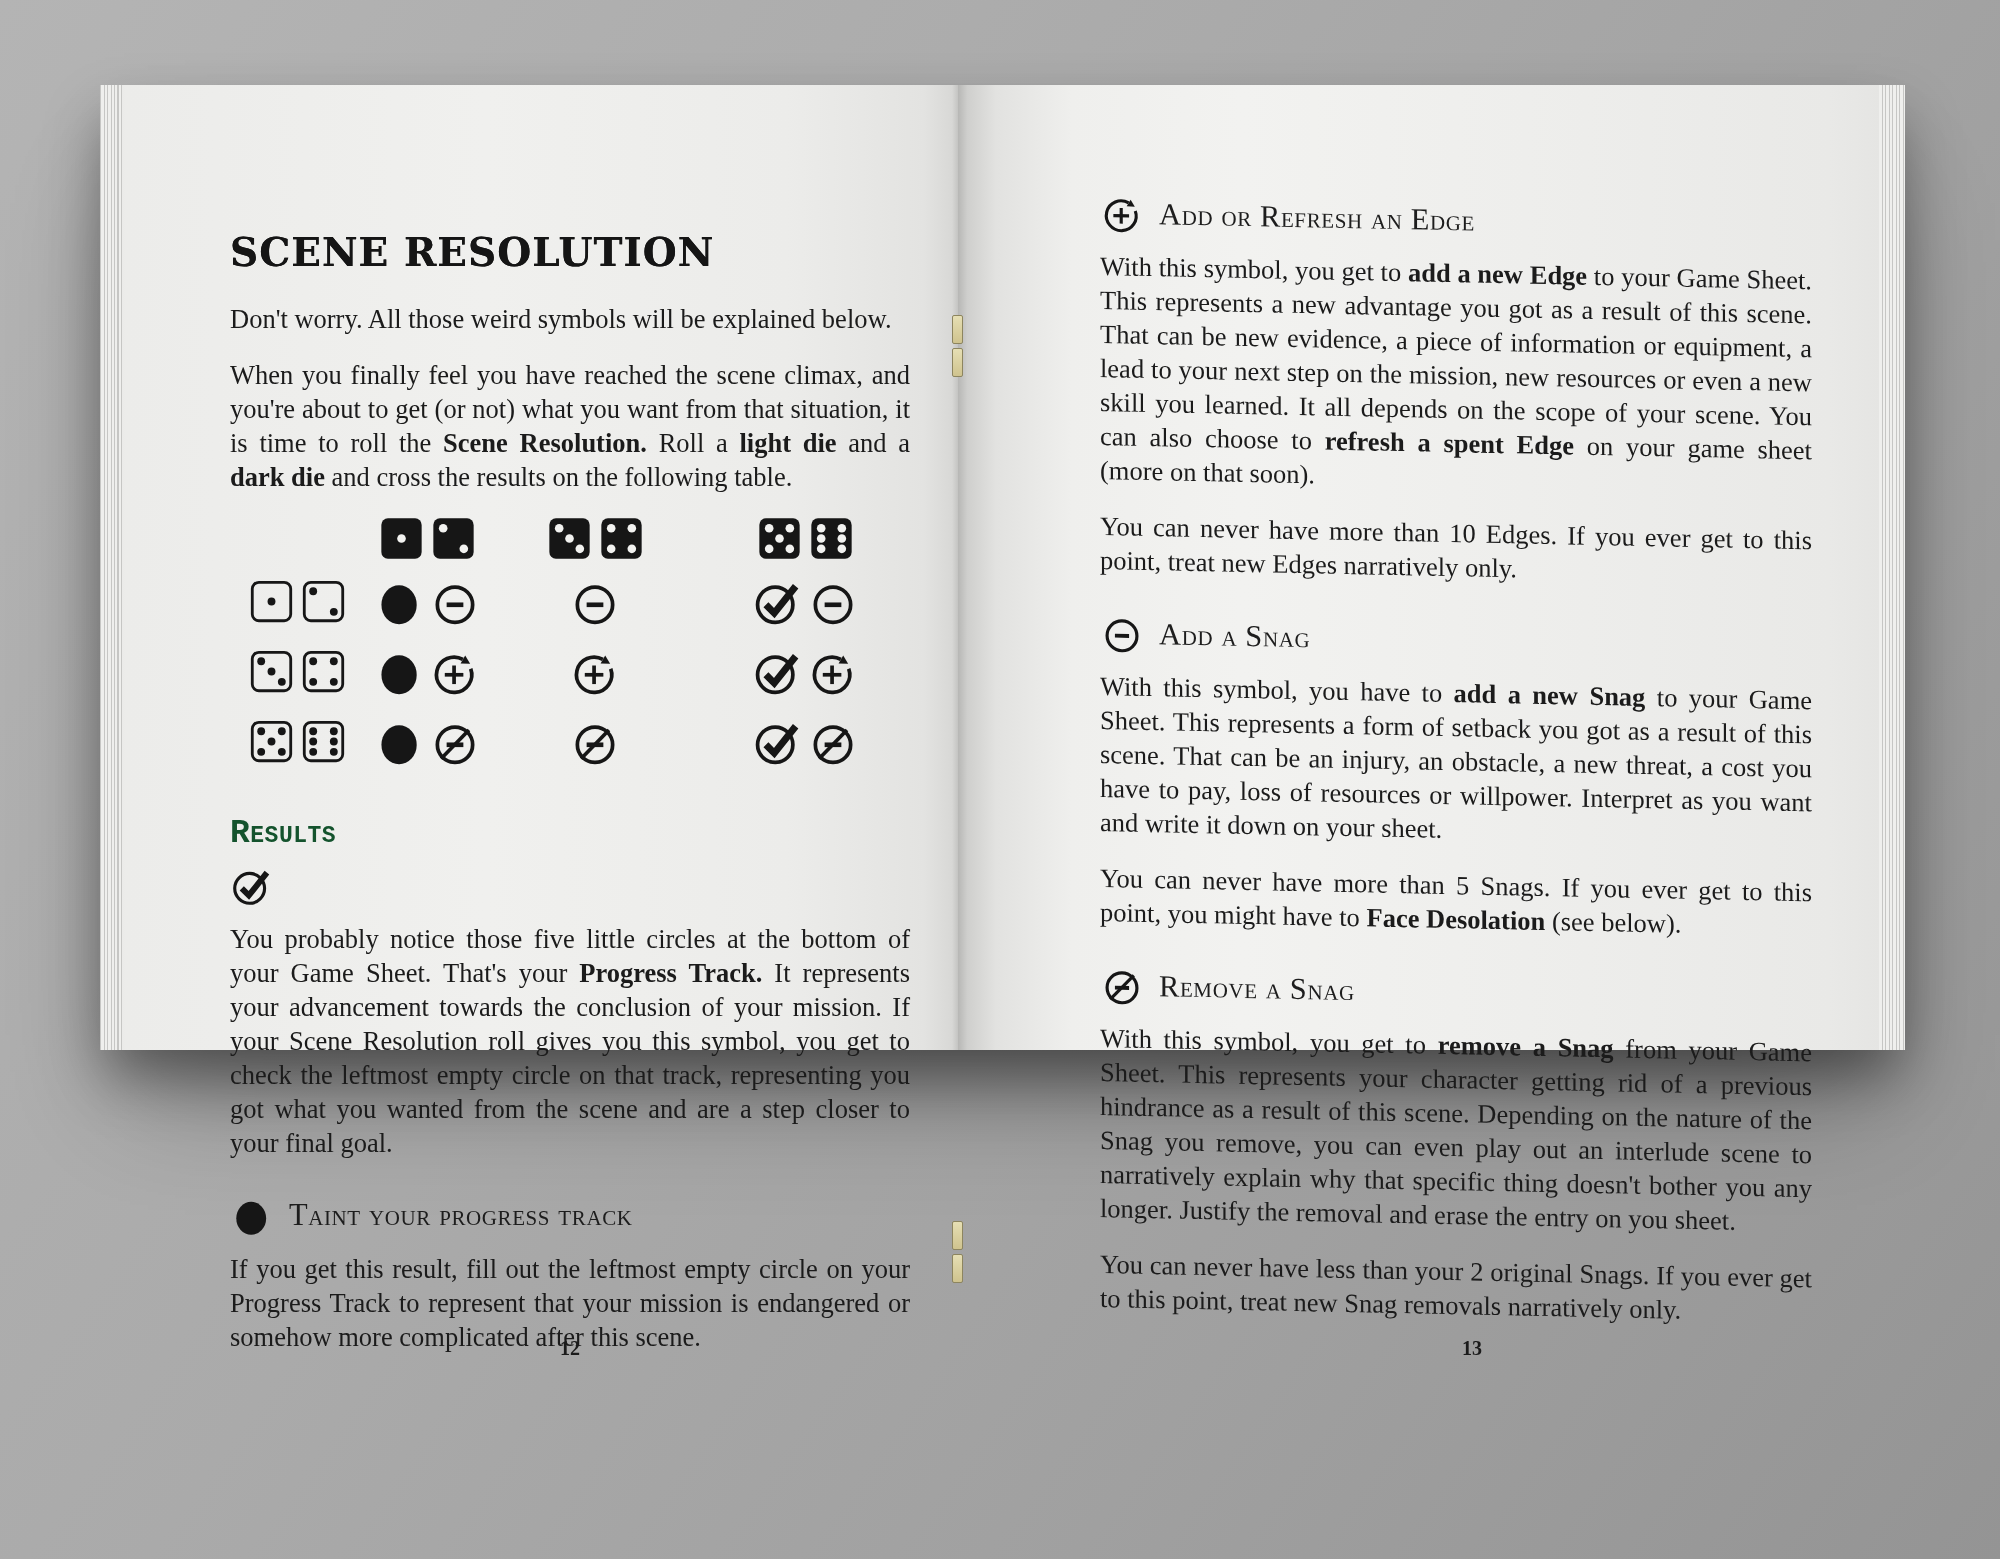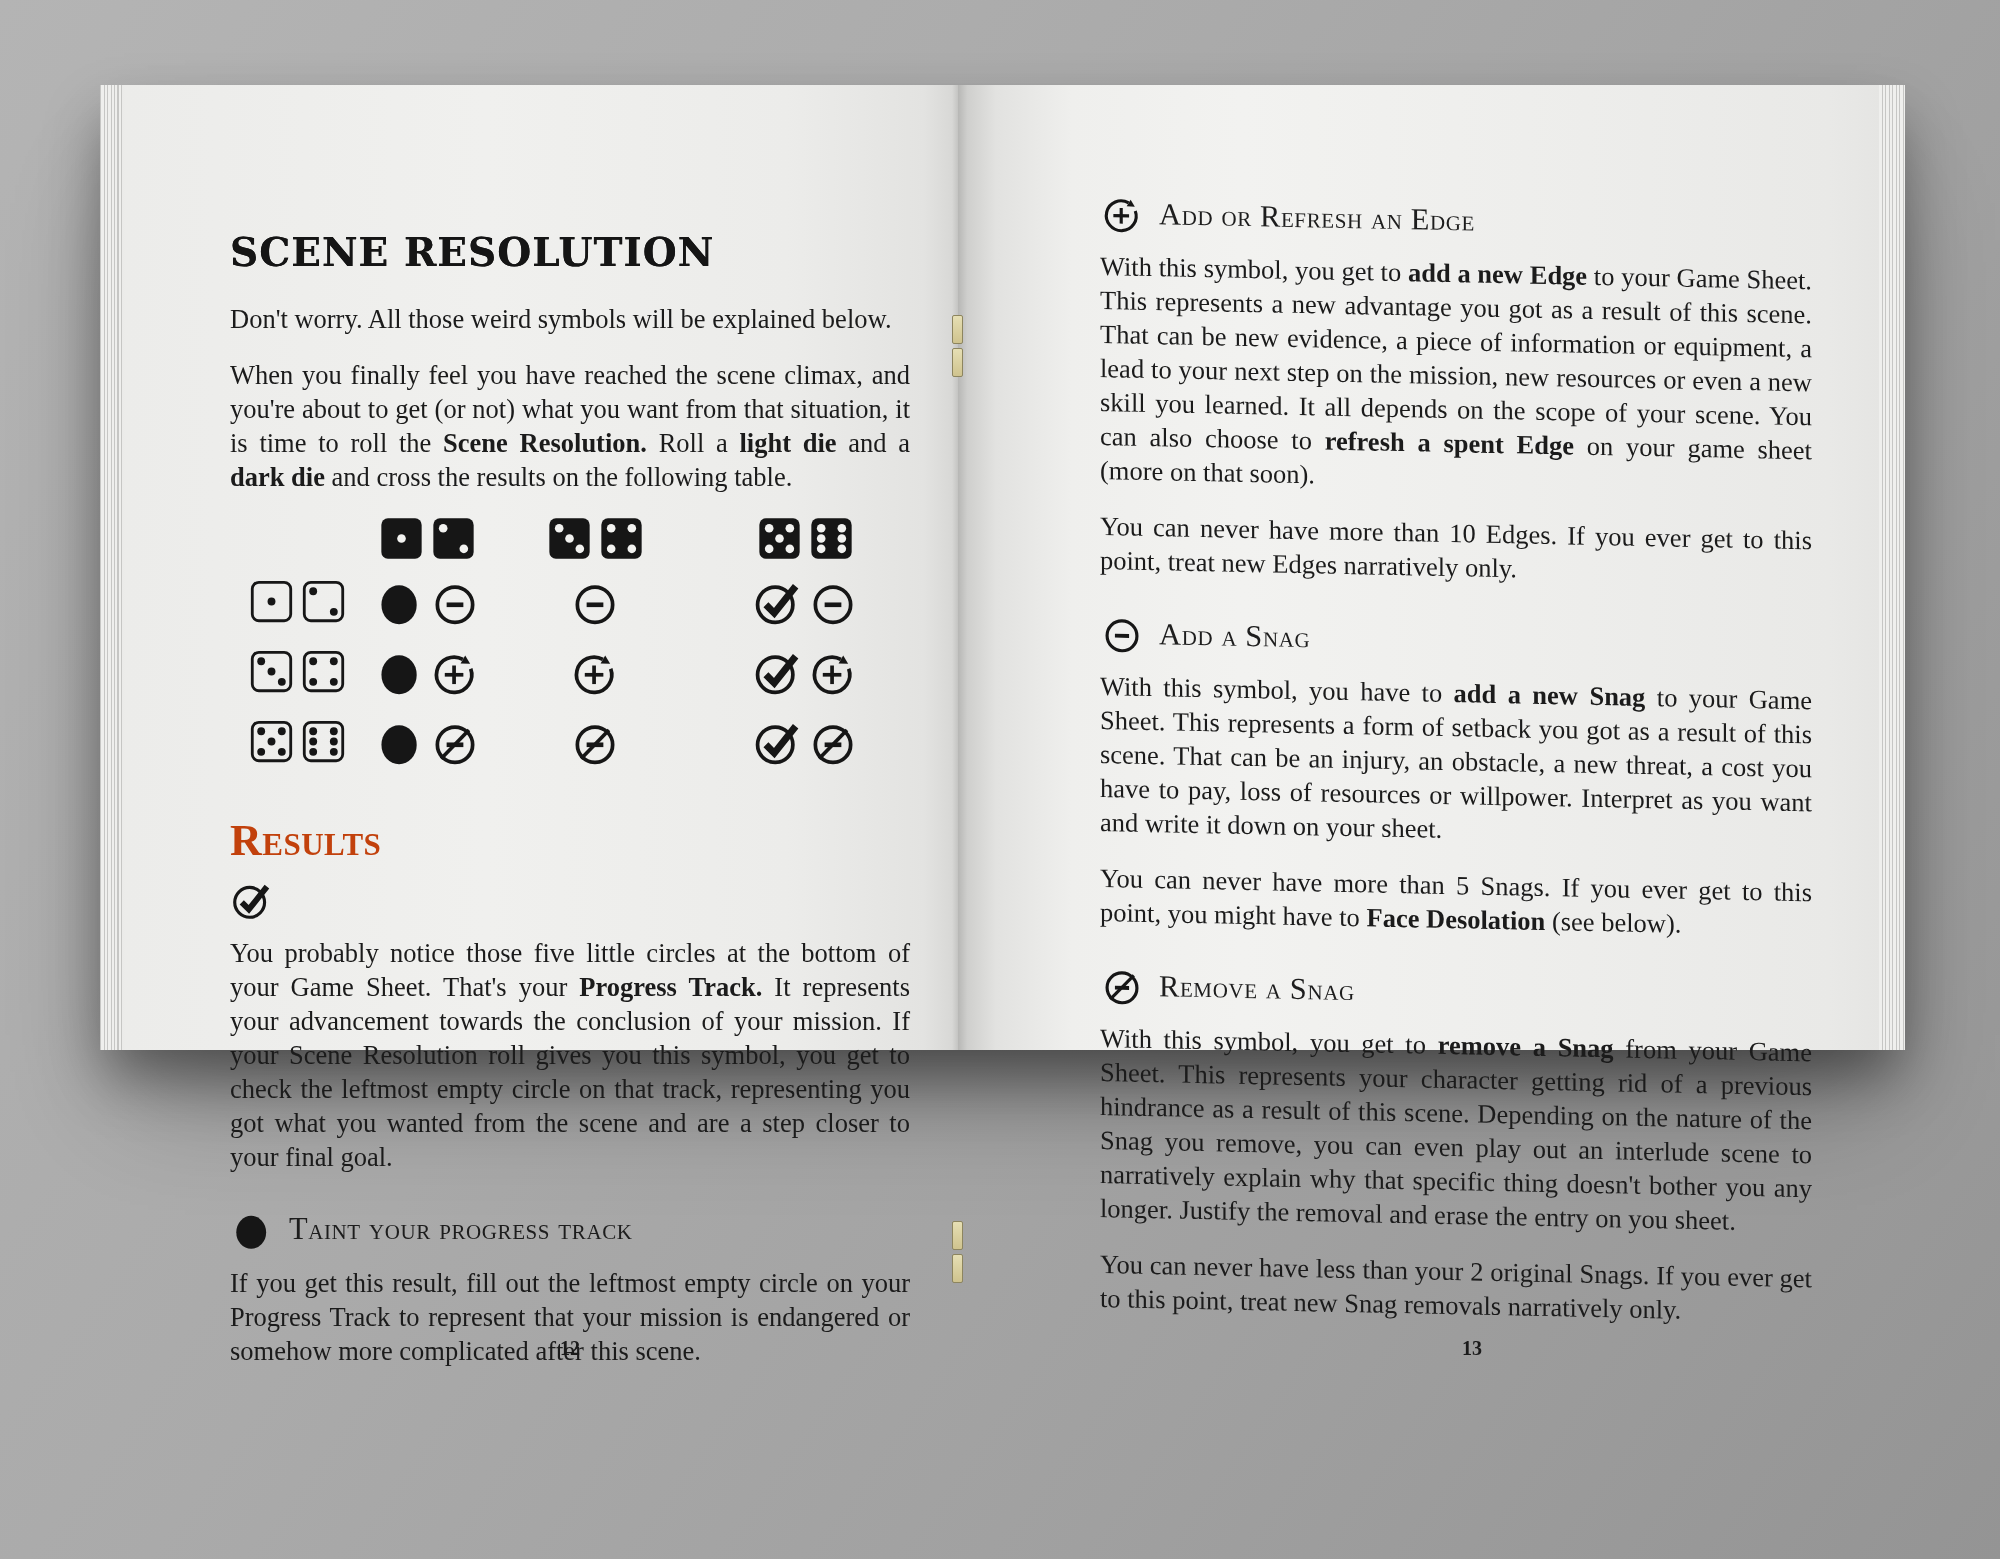--- a/index.html
+++ b/index.html
@@ -26,22 +26,22 @@
 
   .content{position:absolute;color:#1b1b1b;}
   .left-content{left:130px;top:146px;width:680px;}
   .right-content{left:1000px;top:106px;width:712px;transform:skewY(1.15deg);transform-origin:0 0;}
 
   .title{font-family:"DejaVu Serif","Liberation Serif",serif;font-weight:bold;
        font-size:39px;line-height:1.1;letter-spacing:1px;text-transform:uppercase;
        margin:0 0 28px 0;color:#151515;text-shadow:0 0 .6px #151515;}
   p.body{font-size:26.5px;line-height:34px;margin:0 0 22px 0;text-align:justify;}
   b{font-weight:bold;}
-  .results-heading{font-size:44px;font-weight:bold;font-variant:small-caps;
-       letter-spacing:.5px;margin:44px 0 12px 0;color:#c2410c;}
+  .results-heading{font-size:33px;font-weight:bold;font-variant:small-caps;
+       letter-spacing:.5px;margin:44px 0 12px 0;color:#14532d;font-family:Liberation Mono, monospace;}
   .section{margin-top:34px;}
   .section:first-child{margin-top:0;}
   .subhead{display:flex;align-items:center;gap:15px;margin:0 0 14px 0;}
   .subhead .h-icon{width:44px;height:44px;flex:0 0 auto;color:#161616;}
   .subhead .h-icon svg{width:100%;height:100%;display:block;}
   .subhead .h-label{font-variant:small-caps;font-size:30.5px;letter-spacing:.6px;color:#1d1d1d;}
 
   .dice-table{display:grid;grid-template-columns:135px 125px 210px 210px;
        justify-items:center;align-items:center;row-gap:12px;margin:8px 0 10px 0;}
   .die-pair{display:flex;gap:7px;align-items:center;}

